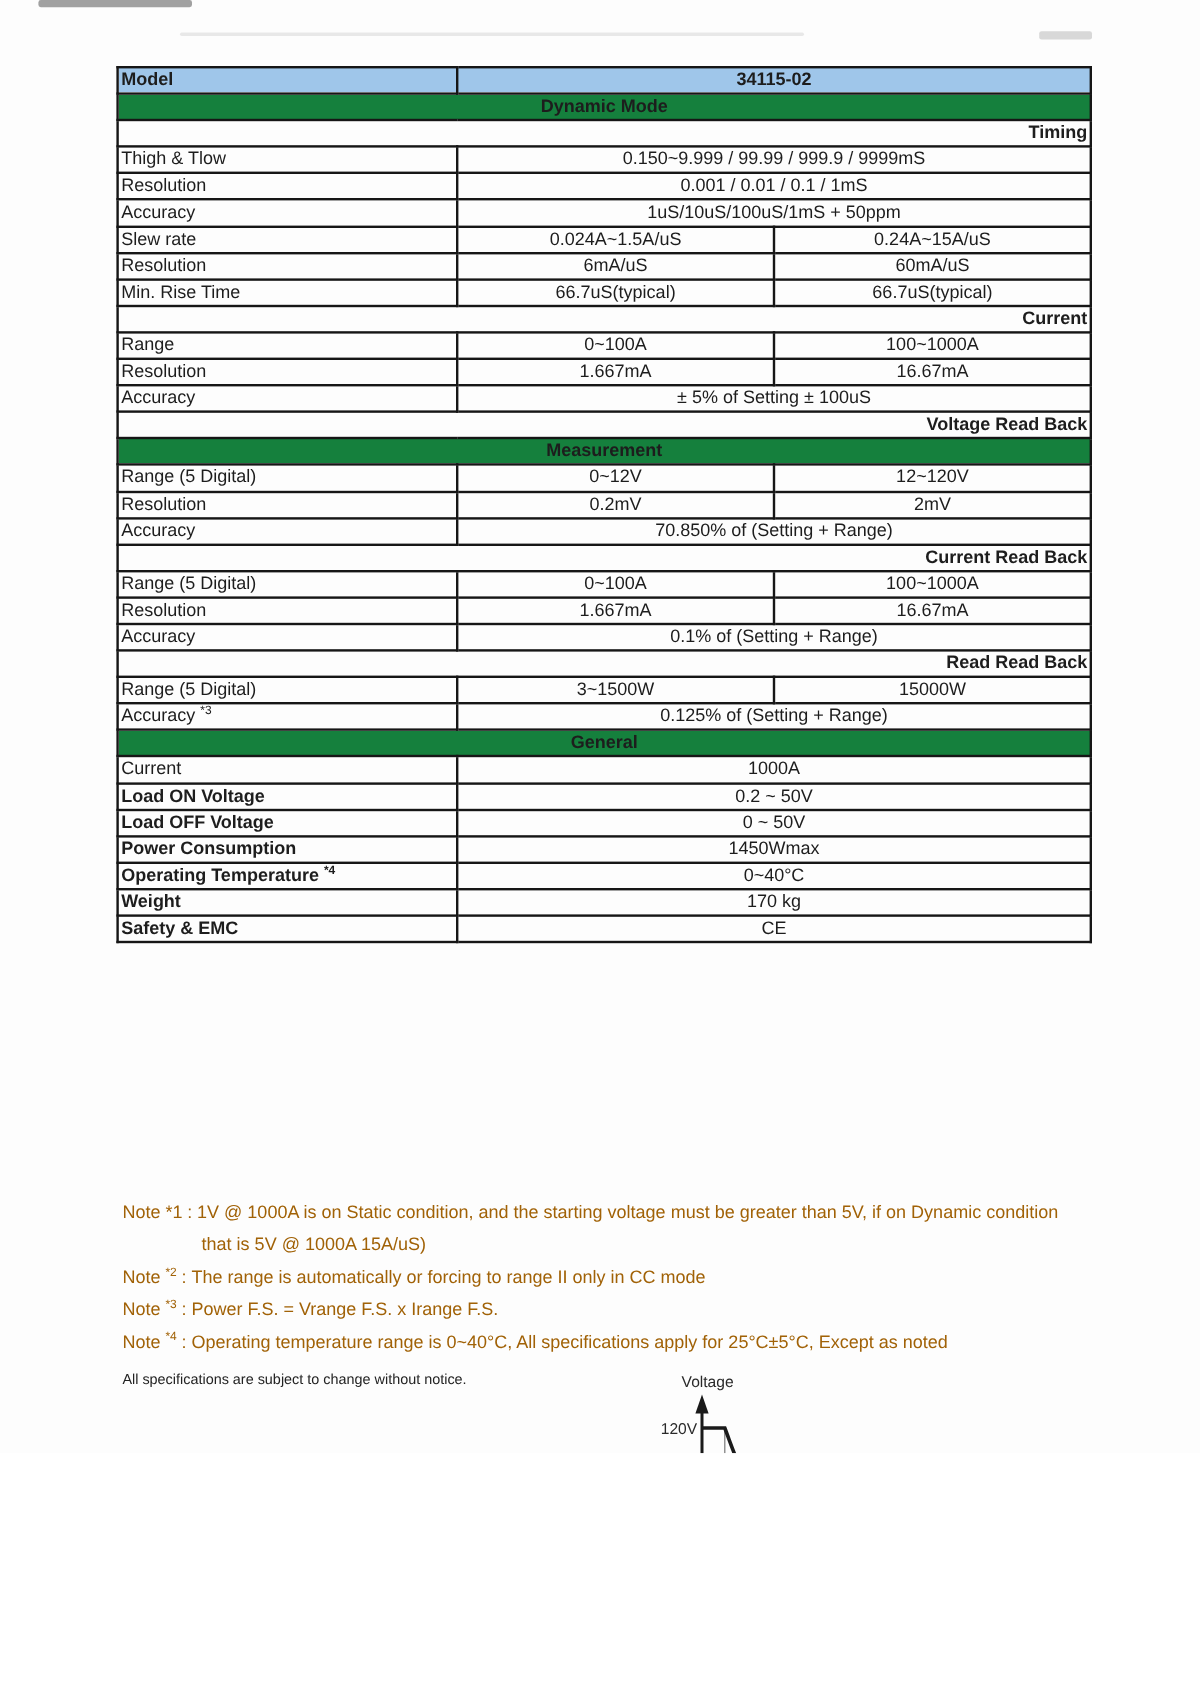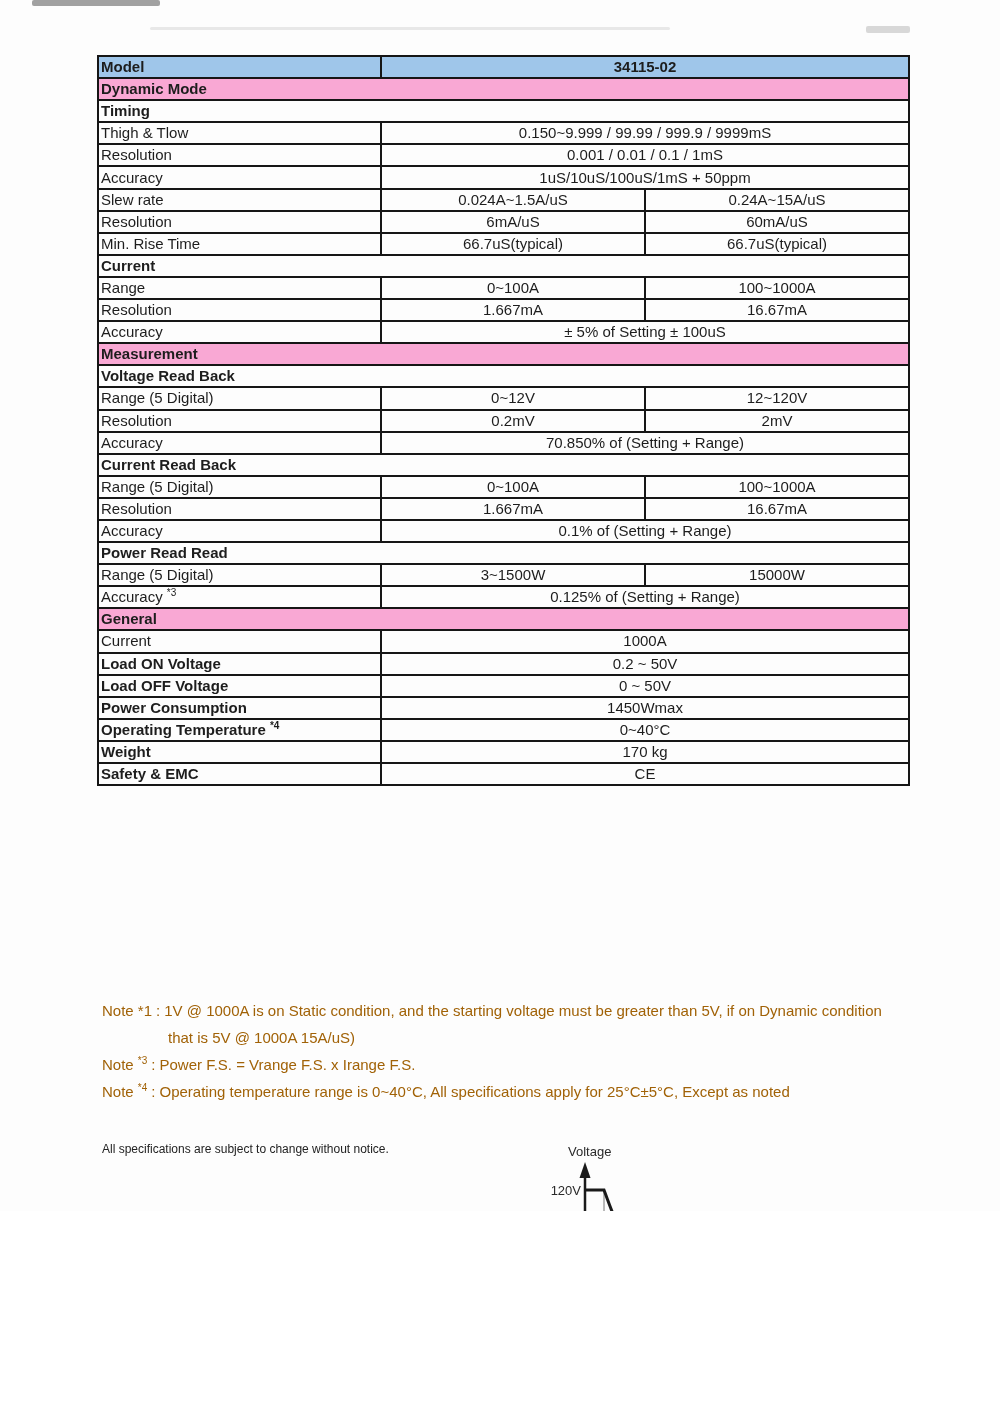--- a/index.html
+++ b/index.html
@@ -37,28 +37,28 @@
     line-height: 18px;
     vertical-align: middle;
     padding: 1px 2px;
     white-space: nowrap;
     overflow: hidden;
   }
   td.lbl   { text-align: left;  padding-left: 7px; }
   td.val   { text-align: center; }
   td.bold  { font-weight: bold; }
   td.section {
-    background: #f9a8d4;
+    background: #15803d;
     font-weight: bold;
-    text-align: left;
+    text-align: center;
     padding-left: 7px;
   }
   td.subsection {
     font-weight: bold;
-    text-align: left;
+    text-align: right;
     padding-left: 7px;
     margin-left: 43px;
   }
   td.modelcell { background: #9FC6EA; font-weight: bold; }
   sup { font-size: 10px; vertical-align: super; line-height: 0; font-weight: inherit; }
 
   
   .notes {
     position: absolute;
     left: 102px;
@@ -156,24 +156,24 @@
           <tr>
             <td class="lbl">Resolution</td>
             <td class="val">1.667mA</td>
             <td class="val">16.67mA</td>
           </tr>
           <tr>
             <td class="lbl">Accuracy</td>
             <td class="val" colspan="2">± 5% of Setting ± 100uS</td>
           </tr>
           <tr>
+            <td class="subsection" colspan="3">Voltage Read Back</td>
+          </tr>
+          <tr>
             <td class="section" colspan="3">Measurement</td>
-          </tr>
-          <tr>
-            <td class="subsection" colspan="3">Voltage Read Back</td>
           </tr>
           <tr>
             <td class="lbl">Range (5 Digital)</td>
             <td class="val">0~12V</td>
             <td class="val">12~120V</td>
           </tr>
           <tr>
             <td class="lbl">Resolution</td>
             <td class="val">0.2mV</td>
             <td class="val">2mV</td>
@@ -193,21 +193,21 @@
           <tr>
             <td class="lbl">Resolution</td>
             <td class="val">1.667mA</td>
             <td class="val">16.67mA</td>
           </tr>
           <tr>
             <td class="lbl">Accuracy</td>
             <td class="val" colspan="2">0.1% of (Setting + Range)</td>
           </tr>
           <tr>
-            <td class="subsection" colspan="3">Power Read Read</td>
+            <td class="subsection" colspan="3">Read Read Back</td>
           </tr>
           <tr>
             <td class="lbl">Range (5 Digital)</td>
             <td class="val">3~1500W</td>
             <td class="val">15000W</td>
           </tr>
           <tr>
             <td class="lbl">Accuracy <sup>*3</sup></td>
             <td class="val" colspan="2">0.125% of (Setting + Range)</td>
           </tr>
@@ -241,20 +241,21 @@
           <tr>
             <td class="lbl bold">Safety &amp; EMC</td>
             <td class="val" colspan="2">CE</td>
           </tr>
         </tbody>
     </table>
   </div>
 
   <div class="notes" id="notes">
       <div class="note"><span>Note *1</span><span class="sep">:</span><span>1V @ 1000A is on Static condition, and the starting voltage must be greater than 5V, if on Dynamic condition that is 5V @ 1000A 15A/uS)</span></div>
+      <div class="note"><span>Note <sup>*2</sup></span><span class="sep">:</span><span>The range is automatically or forcing to range II only in CC mode</span></div>
       <div class="note"><span>Note <sup>*3</sup></span><span class="sep">:</span><span>Power F.S. = Vrange F.S. x Irange F.S.</span></div>
       <div class="note"><span>Note <sup>*4</sup></span><span class="sep">:</span><span>Operating temperature range is 0~40°C, All specifications apply for 25°C±5°C, Except as noted</span></div>
     </div>
 
   <div class="footer-line">All specifications are subject to change without notice.</div>
 
   <svg class="chart" width="465" height="272" viewBox="0 0 465 272">
 
     <line x1="69" y1="50" x2="69" y2="225" stroke="#777" stroke-width="1"></line>
     <line x1="50" y1="205" x2="295" y2="205" stroke="#777" stroke-width="1"></line>

